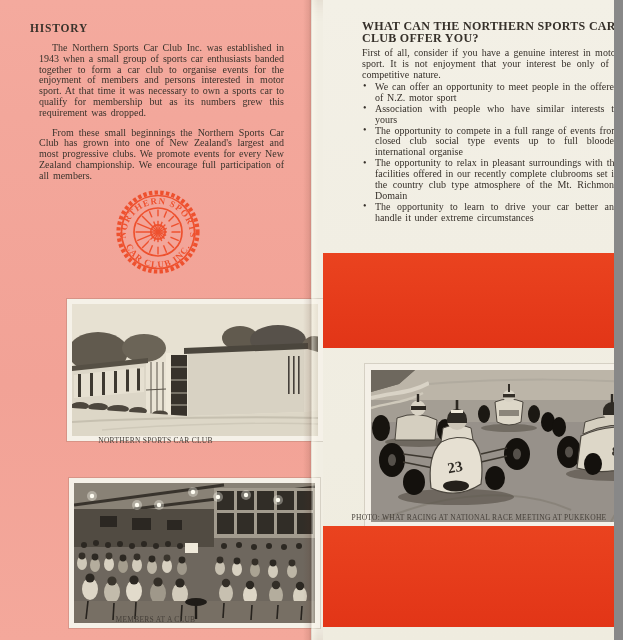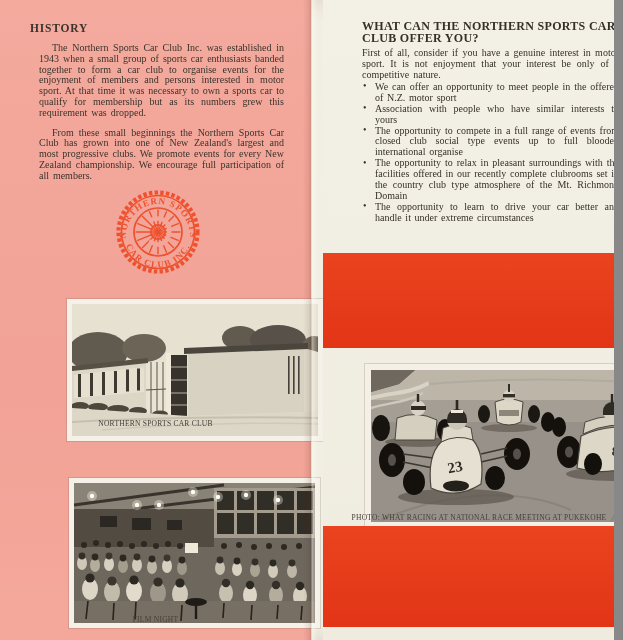--- a/index.html
+++ b/index.html
@@ -28,21 +28,21 @@
   .rtext li{position:relative;padding-left:13px;font-size:10px;line-height:10.9px;
     text-align:justify;word-spacing:1.2px;}
   .rtext li .dot{position:absolute;left:1px;top:-0.5px;font-size:10px;}
   
   .photo{position:absolute;background:#f5f1e8;box-shadow:0 0 0 1px rgba(95,80,60,.18);}
   .photo svg{display:block;}
   .caption{position:absolute;width:100%;text-align:center;color:#46403a;
     font-size:7.5px;line-height:9px;letter-spacing:.25px;}
   .photo1{left:27px;top:283px;width:256px;height:142px;padding:0;}
   .photo1 svg{margin:5px;}
-  .cap1{top:419px;left:0;text-align:center;}
+  .cap1{top:436px;left:0;text-align:center;}
   .photo2{left:29px;top:462px;width:251px;height:150px;}
   .photo2 svg{margin:5px;}
   .cap2{top:615px;left:0;}
   .logo{position:absolute;left:115px;top:189px;width:86px;height:86px;opacity:.92;}
   
   .band{position:absolute;left:0;width:312px;background:linear-gradient(180deg,#ea431f,#e23517);}
   .band-top{top:253px;height:95px;}
   .band-bottom{top:526px;height:101px;}
   .photo3{left:2px;top:348px;width:310px;height:164px;background:#f4f0e7;}
   .photo3 svg{margin:6px 0 6px 6px;}
@@ -294,21 +294,21 @@
           <line x1="150" y1="120" x2="149" y2="135"></line>
             <line x1="178" y1="122" x2="177" y2="137"></line>
           <line x1="204" y1="122" x2="203" y2="136"></line>
             <line x1="228" y1="123" x2="227" y2="137"></line>
         </g>
         <ellipse cx="122" cy="119" rx="11" ry="4" fill="#1f1c18"></ellipse>
         <line x1="122" y1="119" x2="122" y2="136" stroke="#1f1c18" stroke-width="2.4"></line>
       </svg>
     </figure>
     <div class="caption cap2">
-      <div>FILM NIGHT</div>
+      <div>MEMBERS AT A CLUB</div>
     </div>
   </section>
 
   <section class="panel-right">
 
     <div class="rtext">
       <h2>
         <div>WHAT CAN THE NORTHERN SPORTS CAR</div>
         <div>CLUB OFFER YOU?</div>
       </h2>

